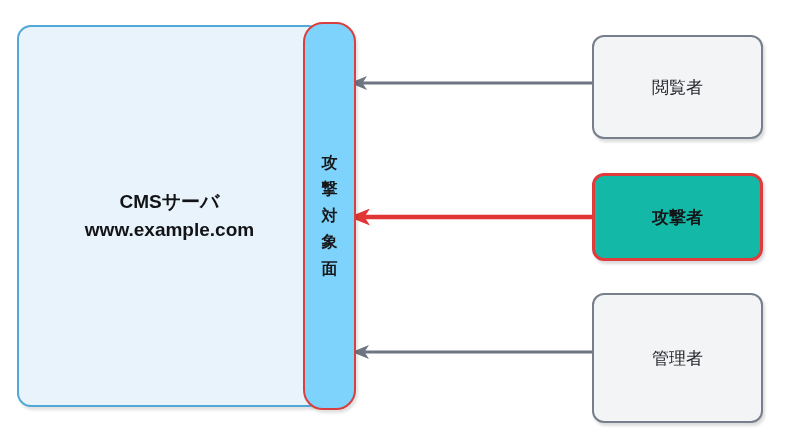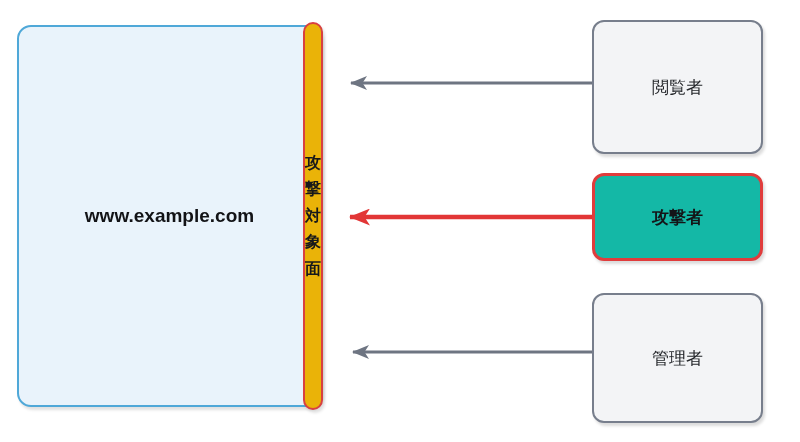--- a/index.html
+++ b/index.html
@@ -39,22 +39,22 @@
     box-shadow: 2px 3px 3px rgba(0,0,0,0.12);
   }
   .cms-label {
     font-size: 19px;
     font-weight: bold;
     line-height: 1.45;
     color: #121316;
   }
   .surface-bar {
     left: 303px; top: 22px;
-    width: 20px; height: 388px;
-    background: #eab308;
+    width: 53px; height: 388px;
+    background: #7dd3fc;
     border: 2.5px solid #d84040;
     border-radius: 20px;
     box-shadow: 2px 3px 3px rgba(0,0,0,0.12);
     z-index: 2;
   }
   .surface-label {
     width: 18px;
     word-break: break-all;
     line-height: 1.65;
     font-size: 16px;
@@ -65,21 +65,21 @@
   .actor-box {
     left: 592px;
     width: 171px;
     background: #f3f4f6;
     border: 2px solid #777e8c;
     border-radius: 12px;
     box-shadow: 2px 3px 3px rgba(0,0,0,0.14);
     font-size: 17px;
     color: #222428;
   }
-  .actor-viewer   { top: 20px;  height: 134px; }
+  .actor-viewer   { top: 35px;  height: 104px; }
   .actor-attacker {
     top: 173px; height: 88px;
     background: #14b8a6;
     border: 3px solid #e03c3c;
     font-weight: bold;
     color: #141518;
   }
   .actor-admin    { top: 293px; height: 130px; }
 </style>
 </head>
@@ -96,20 +96,21 @@
         <path d="M0,0 L21,8.5 L0,17 L5.5,8.5 Z" fill="#e23636"></path>
       </marker>
     </defs>
     <line x1="592" y1="83" x2="351" y2="83" stroke="#6e7582" stroke-width="3.2" marker-end="url(#head-gray)"></line>
     <line x1="592" y1="217" x2="350" y2="217" stroke="#e23636" stroke-width="4.6" marker-end="url(#head-red)"></line>
     <line x1="592" y1="352" x2="353" y2="352" stroke="#6e7582" stroke-width="3.2" marker-end="url(#head-gray)"></line>
   </svg>
 
   <div class="node cms-box">
     <div class="cms-label">
+      <div>CMSサーバ</div>
       <div>www.example.com</div>
     </div>
   </div>
 
   <div class="node surface-bar">
     <div class="surface-label">攻撃対象面</div>
   </div>
 
   <div class="node actor-box actor-viewer">
     <span>閲覧者</span>

